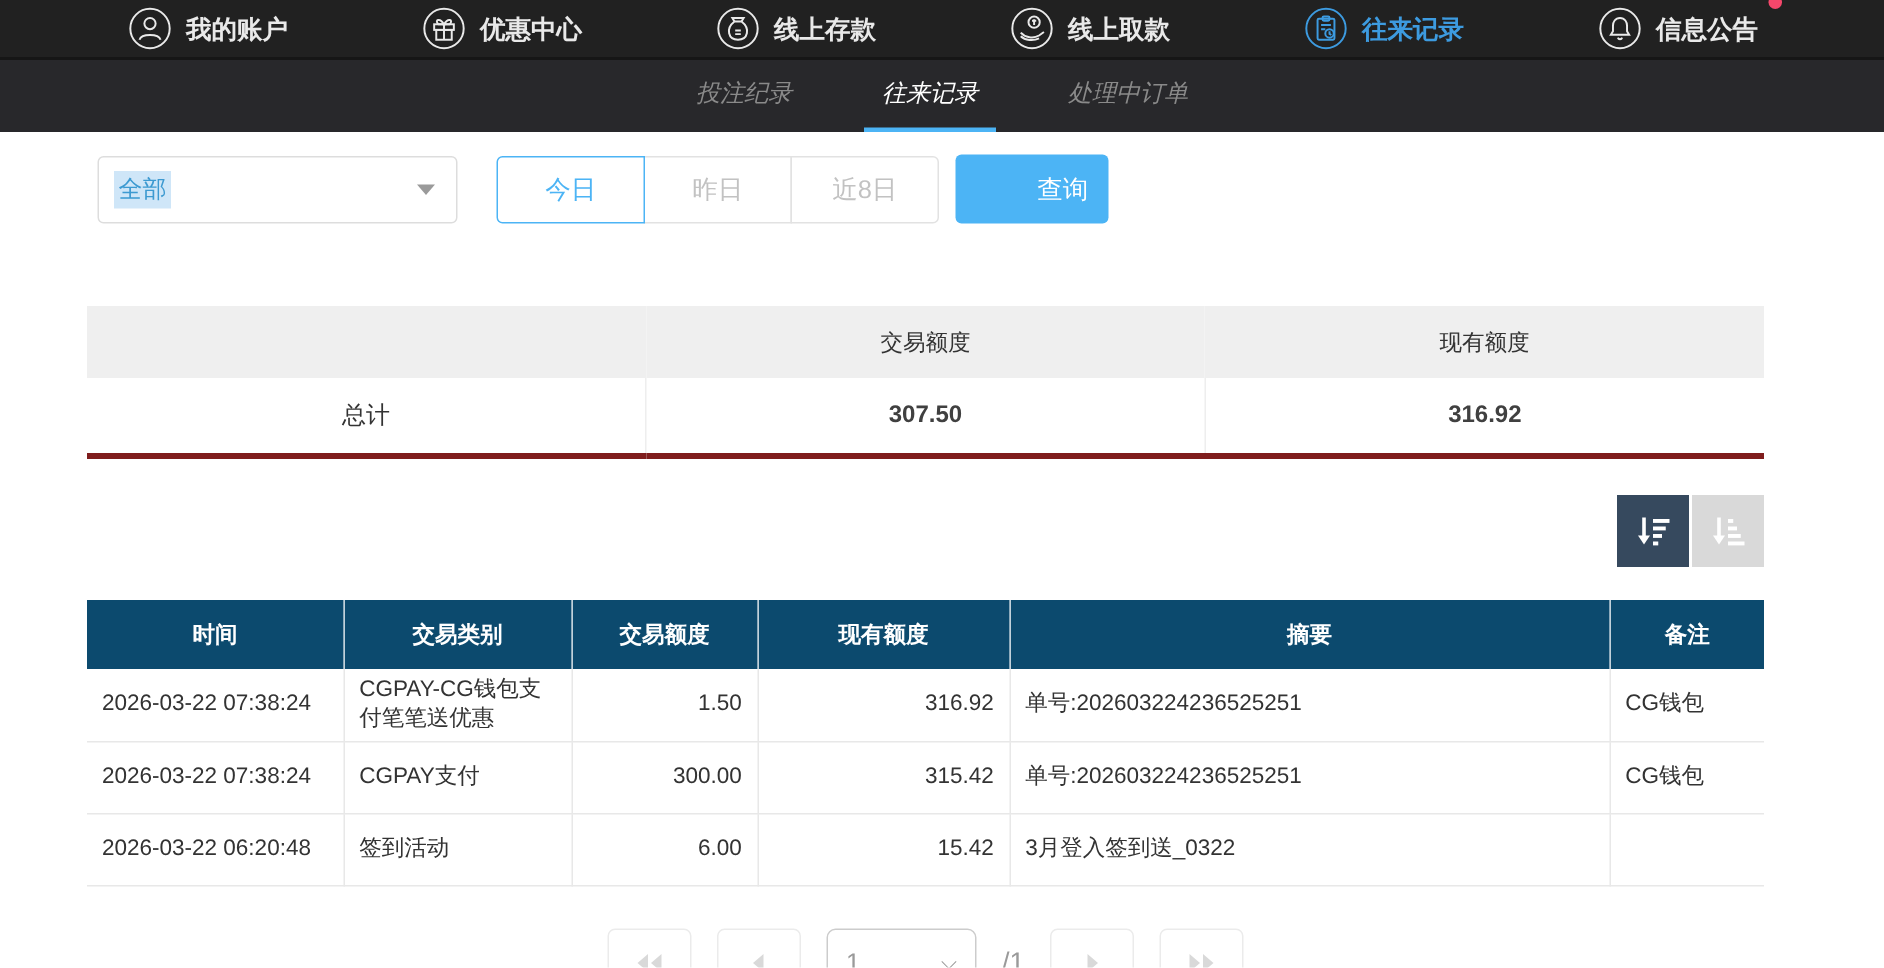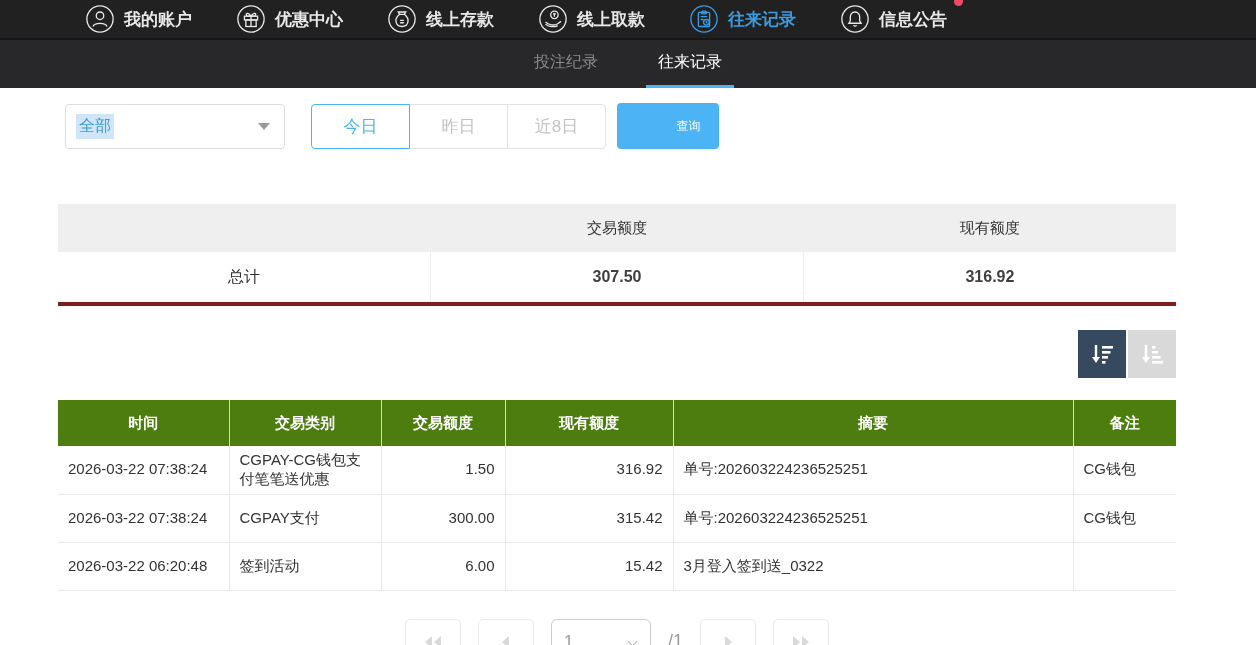--- a/index.html
+++ b/index.html
@@ -1,80 +1,80 @@
 <!DOCTYPE html>
 <html><head>
 <meta charset="utf-8">
 <style>
   * { margin: 0; padding: 0; box-sizing: border-box; }
   html, body { width: 1256px; height: 645px; overflow: hidden; background: #fff;
     font-family: "Liberation Sans", "DejaVu Sans", sans-serif; }
 
   
   .topnav { height: 40px; background: #212121; display: flex; align-items: center;
-    padding-left: 85px; gap: 44px; border-bottom: 2px solid #161616; }
+    padding-left: 85px; gap: 89px; border-bottom: 2px solid #161616; }
   .nav-item { display: flex; align-items: center; gap: 9px; color: #e9e9e9;
     font-size: 17px; font-weight: bold; cursor: pointer; position: relative; white-space: nowrap; }
   .nav-item svg { width: 30px; height: 30px; stroke: #e9e9e9; fill: none; stroke-width: 1.4; }
   .nav-item.active { color: #3d9be0; }
   .nav-item.active svg { stroke: #3d9be0; }
   .nav-badge { position: absolute; top: -7px; right: -16px; width: 9px; height: 9px;
     border-radius: 50%; background: #f5476b; }
 
   
   .tabbar { height: 48px; background: #28282b; display: flex; justify-content: center;
     align-items: stretch; gap: 36px; }
   .tab { color: #8a8a8a; font-size: 16px; display: flex; align-items: center;
-    padding: 0 12px; cursor: pointer; border-bottom: 3px solid transparent; }
+    padding: 0 12px; cursor: pointer; border-bottom: 3px solid transparent; font-style: italic; }
   .tab.active { color: #ffffff; border-bottom-color: #4cb4f5; }
 
   
   .content { padding: 15px 80px 0 58px; }
 
   
   .filter-row { display: flex; align-items: center; margin-left: 7px; }
-  .type-select { width: 220px; height: 45px; border: 1px solid #ddd; border-radius: 4px;
+  .type-select { width: 240px; height: 45px; border: 1px solid #ddd; border-radius: 4px;
     display: flex; align-items: center; justify-content: space-between; padding: 0 14px 0 10px;
     cursor: pointer; background: #fff; }
   .type-select .sel-value { color: #3d9ad1; font-size: 16px; background: #cfe6f8; padding: 2px 3px; }
   .chevron-down { width: 0; height: 0; border-left: 6px solid transparent;
     border-right: 6px solid transparent; border-top: 7px solid #9a9a9a; }
   .date-input { width: 298px; height: 45px; border: 1px solid #ddd; border-radius: 4px;
     display: flex; align-items: center; gap: 12px; padding: 0 12px; margin-left: 15px;
     color: #a5a5a5; font-size: 17px; cursor: pointer; background: #fff; }
   .date-input svg { width: 19px; height: 19px; stroke: #c4c4c4; fill: none; stroke-width: 1.6; }
   .quick-group { display: flex; margin-left: 26px; }
   .quick-btn { width: 99px; height: 45px; background: #fff; border: 1px solid #e2e2e2;
     color: #c2c2c2; font-size: 17px; cursor: pointer; margin-left: -1px; position: relative; }
   .quick-btn:first-child { border-radius: 4px 0 0 4px; margin-left: 0; }
   .quick-btn:last-child { border-radius: 0 4px 4px 0; }
   .quick-btn.active { border-color: #4cb4f5; color: #4cb4f5; z-index: 2; }
   .search-btn { width: 102px; height: 46px; margin-left: 11px; background: #4cb4f5;
-    border: none; border-radius: 4px; color: #fff; font-size: 12px; cursor: pointer; padding-left: 41px; }
+    border: none; border-radius: 4px; color: #fff; font-size: 17px; cursor: pointer; padding-left: 41px; }
 
   
   .summary { margin-top: 55px; width: 1118px; border-collapse: collapse; table-layout: fixed; }
   .summary th { background: #efefef; height: 48px; font-size: 15px; color: #333;
     font-weight: normal; text-align: center; }
   .summary td { height: 52px; text-align: center; font-size: 16px; color: #333;
     border-bottom: 4px solid #7f1d1d; border-right: 1px solid #eee; background: #fff; }
   .summary td:last-child { border-right: none; }
   .summary td.num { font-weight: bold; color: #404040; }
 
   
   .sort-row { margin-top: 24px; width: 1118px; display: flex; justify-content: flex-end; gap: 2px; }
   .sort-btn { width: 48px; height: 48px; border: none; cursor: pointer;
     display: flex; align-items: center; justify-content: center; }
   .sort-btn.desc { background: #36495e; }
   .sort-btn.asc { background: #d9d9d9; }
   .sort-btn svg { width: 26px; height: 26px; }
 
   
   .records { margin-top: 22px; width: 1118px; border-collapse: collapse; table-layout: fixed; }
-  .records th { background: #4d7c0f; color: #fff; font-size: 15px; font-weight: bold;
+  .records th { background: #0c4a6e; color: #fff; font-size: 15px; font-weight: bold;
     height: 46px; text-align: center; border-right: 1px solid rgba(255,255,255,.75); }
   .records th:last-child { border-right: none; margin-left: 25px; }
   .records td { height: 48px; font-size: 15px; color: #333; border-bottom: 1px solid #e8e8e8;
     border-right: 1px solid #e8e8e8; padding: 2px 10px; line-height: 1.25; background: #fff; }
   .records td:last-child { border-right: none; }
   .records td.num { text-align: right; }
   .col-time { width: 171px; } .col-type { width: 152px; } .col-amount { width: 124px; }
   .col-balance { width: 168px; } .col-summary { width: 400px; } .col-remark { width: 103px; }
 
   
@@ -153,20 +153,23 @@
   </div>
 </div>
 
 <div class="tabbar">
   <div class="tab">
     <span>投注纪录</span>
   </div>
   <div class="tab active">
     <span>往来记录</span>
   </div>
+  <div class="tab">
+    <span>处理中订单</span>
+  </div>
 </div>
 
 <div class="content">
 
   <div class="filter-row">
     <div class="type-select">
       <span class="sel-value">全部</span>
       <span class="chevron-down"></span>
     </div>
     <div class="quick-group">

